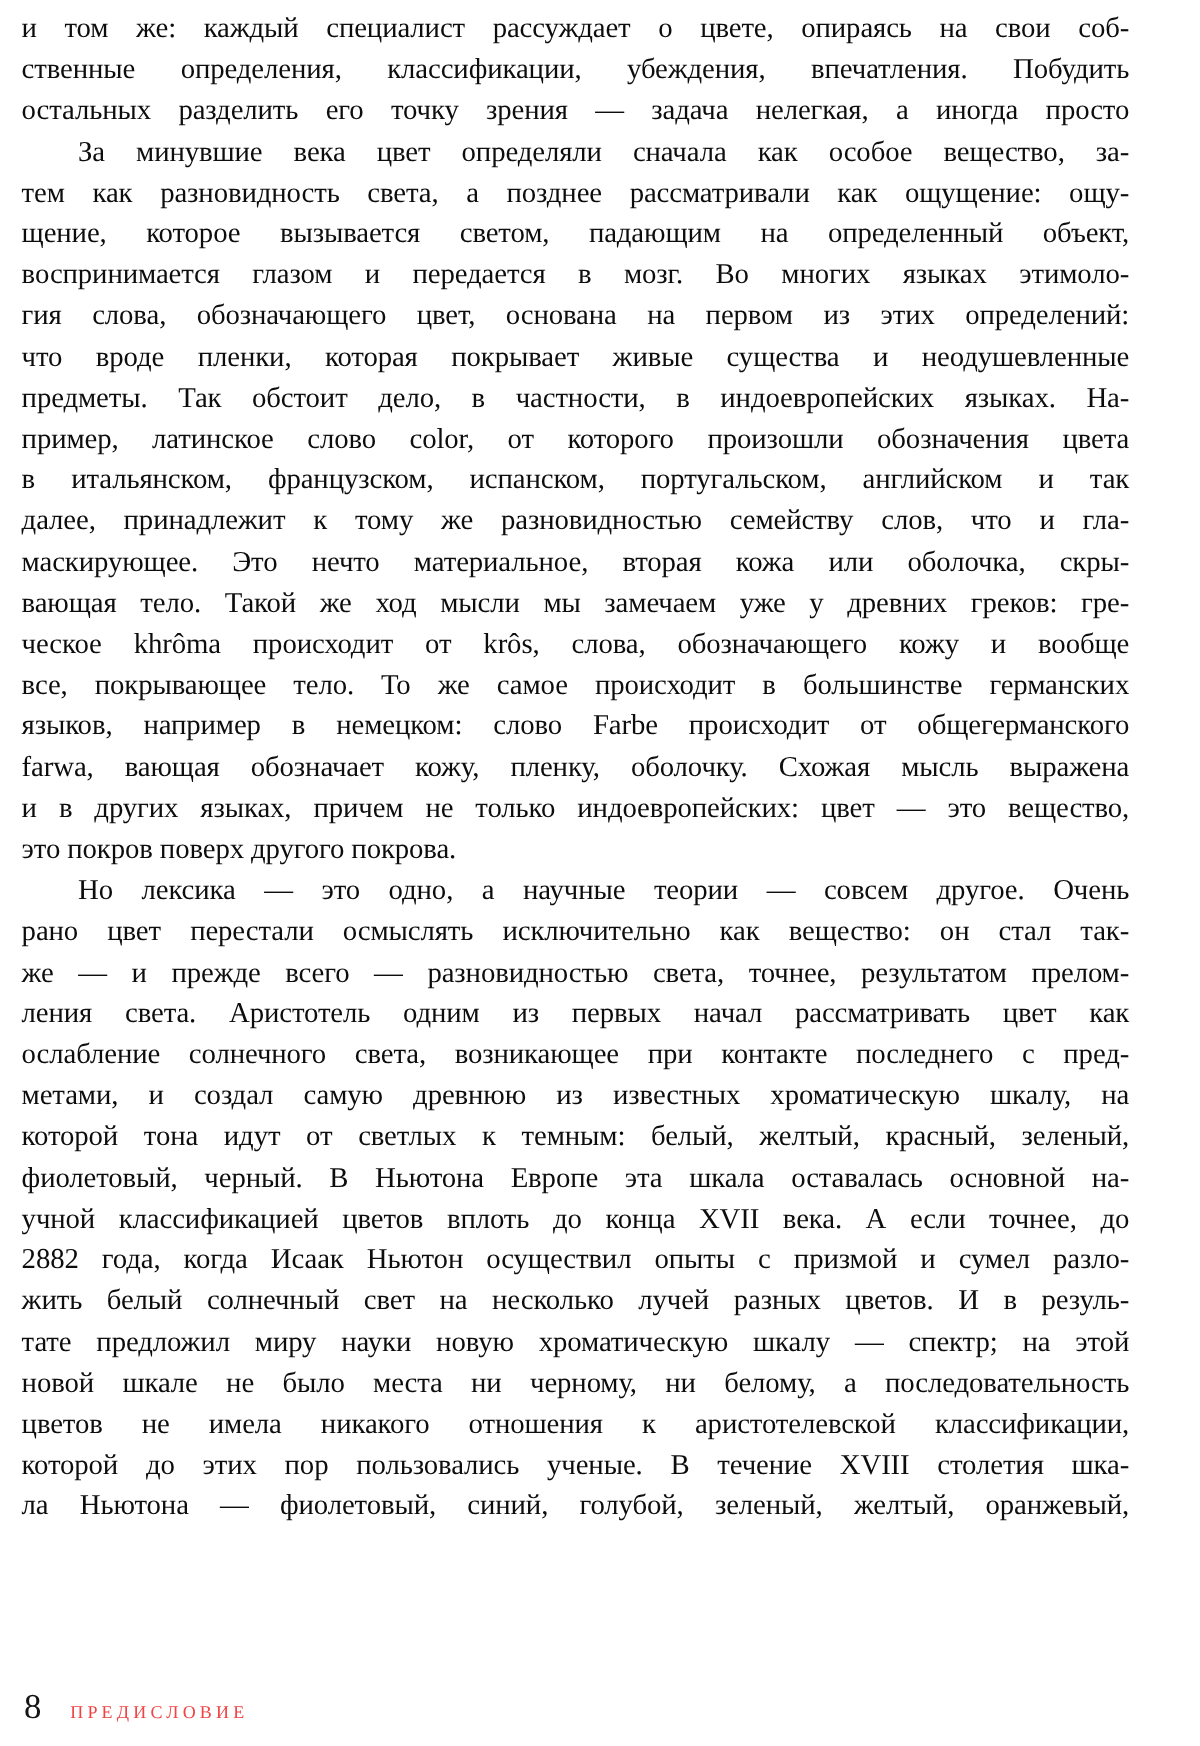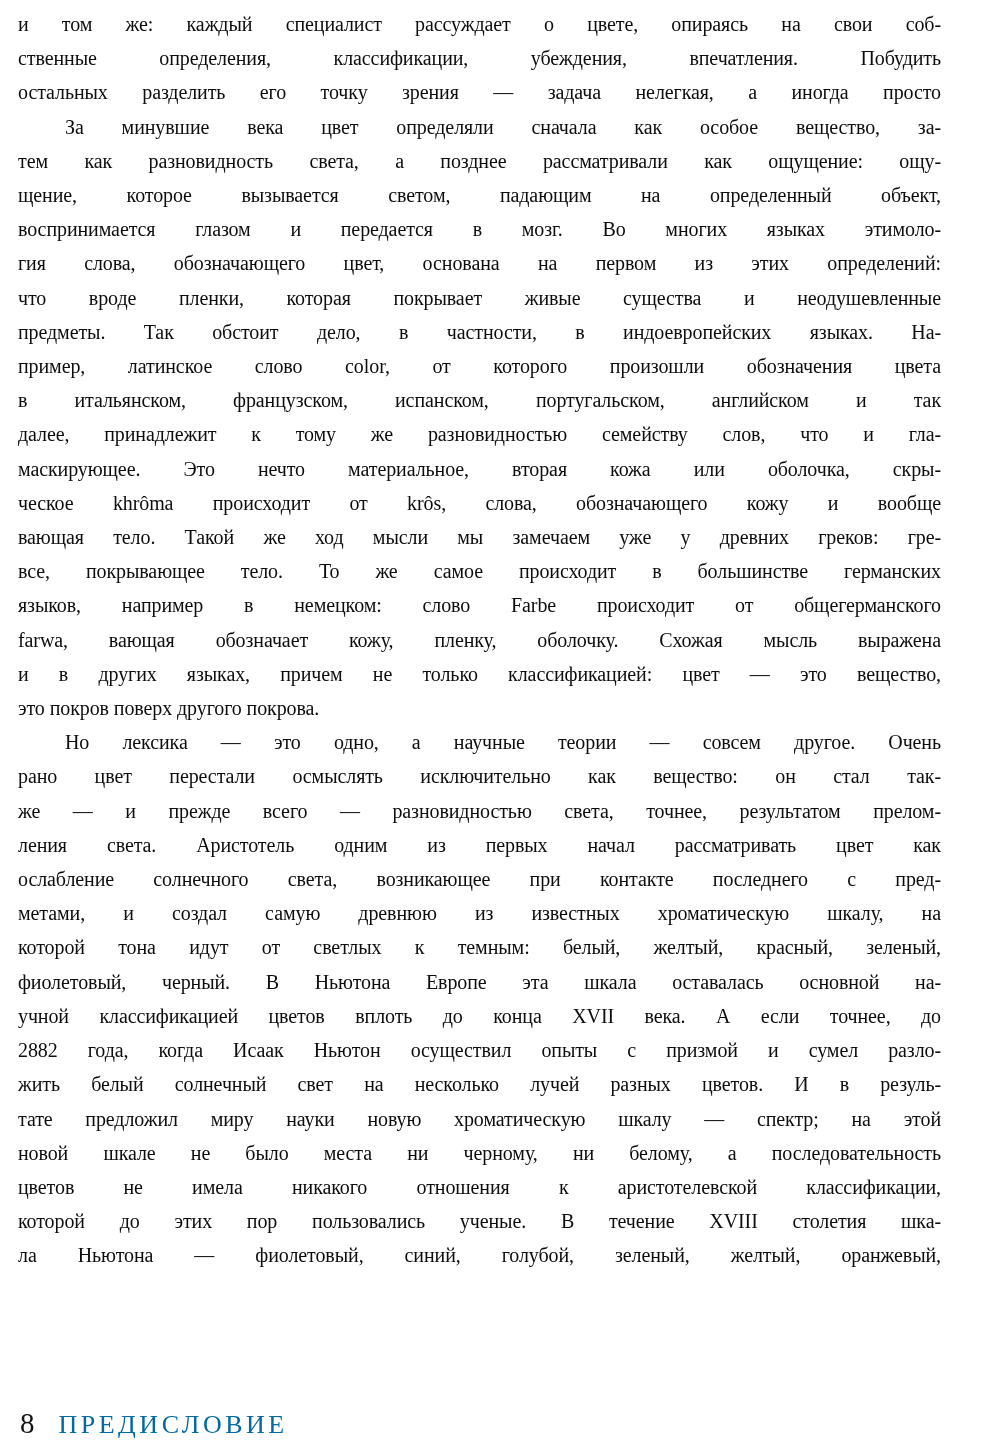--- a/index.html
+++ b/index.html
@@ -20,21 +20,21 @@
     position: absolute;
     left: 18px;
     top: 7px;
     width: 923px;
   }
   .paragraph {
     margin: 0;
     padding: 0;
   }
   .line {
-    font-size: 20px;
+    font-size: 24px;
     line-height: 34.2px;
     text-align: justify;
     text-align-last: justify;
     white-space: normal;
     letter-spacing: -0.1px;
   }
   .line.indent {
     padding-left: 47px;
   }
   .line.para-end {
@@ -47,23 +47,23 @@
     display: flex;
     align-items: baseline;
     gap: 24px;
   }
   .pagenum {
     font-size: 29px;
     line-height: 30px;
     color: #141414;
   }
   .running {
-    font-size: 26px;
+    font-size: 15px;
     letter-spacing: 3.5px;
-    color: #0369a1;
+    color: #ef4444;
   }
 </style>
 </head>
 <body>
 
 <div class="page">
   <div class="text-block">
       <div class="paragraph">
         <div class="line">и том же: каждый специалист рассуждает о цвете, опираясь на свои соб-</div>
         <div class="line">ственные определения, классификации, убеждения, впечатления. Побудить</div>
@@ -74,26 +74,26 @@
         <div class="line">тем как разновидность света, а позднее рассматривали как ощущение: ощу-</div>
         <div class="line">щение, которое вызывается светом, падающим на определенный объект,</div>
         <div class="line">воспринимается глазом и передается в мозг. Во многих языках этимоло-</div>
         <div class="line">гия слова, обозначающего цвет, основана на первом из этих определений:</div>
         <div class="line">что вроде пленки, которая покрывает живые существа и неодушевленные</div>
         <div class="line">предметы. Так обстоит дело, в частности, в индоевропейских языках. На-</div>
         <div class="line">пример, латинское слово color, от которого произошли обозначения цвета</div>
         <div class="line">в итальянском, французском, испанском, португальском, английском и так</div>
         <div class="line">далее, принадлежит к тому же разновидностью семейству слов, что и гла-</div>
         <div class="line">маскирующее. Это нечто материальное, вторая кожа или оболочка, скры-</div>
+        <div class="line">вающая тело. Такой же ход мысли мы замечаем уже у древних греков: гре-</div>
         <div class="line">ческое khrôma происходит от krôs, слова, обозначающего кожу и вообще</div>
-        <div class="line">вающая тело. Такой же ход мысли мы замечаем уже у древних греков: гре-</div>
         <div class="line">все, покрывающее тело. То же самое происходит в большинстве германских</div>
         <div class="line">языков, например в немецком: слово Farbe происходит от общегерманского</div>
         <div class="line">farwa, вающая обозначает кожу, пленку, оболочку. Схожая мысль выражена</div>
-        <div class="line">и в других языках, причем не только классификацией: цвет — это вещество,</div>
+        <div class="line">и в других языках, причем не только индоевропейских: цвет — это вещество,</div>
         <div class="line para-end">это покров поверх другого покрова.</div>
       </div>
       <div class="paragraph">
         <div class="line indent">Но лексика — это одно, а научные теории — совсем другое. Очень</div>
         <div class="line">рано цвет перестали осмыслять исключительно как вещество: он стал так-</div>
         <div class="line">же — и прежде всего — разновидностью света, точнее, результатом прелом-</div>
         <div class="line">ления света. Аристотель одним из первых начал рассматривать цвет как</div>
         <div class="line">ослабление солнечного света, возникающее при контакте последнего с пред-</div>
         <div class="line">метами, и создал самую древнюю из известных хроматическую шкалу, на</div>
         <div class="line">которой тона идут от светлых к темным: белый, желтый, красный, зеленый,</div>

